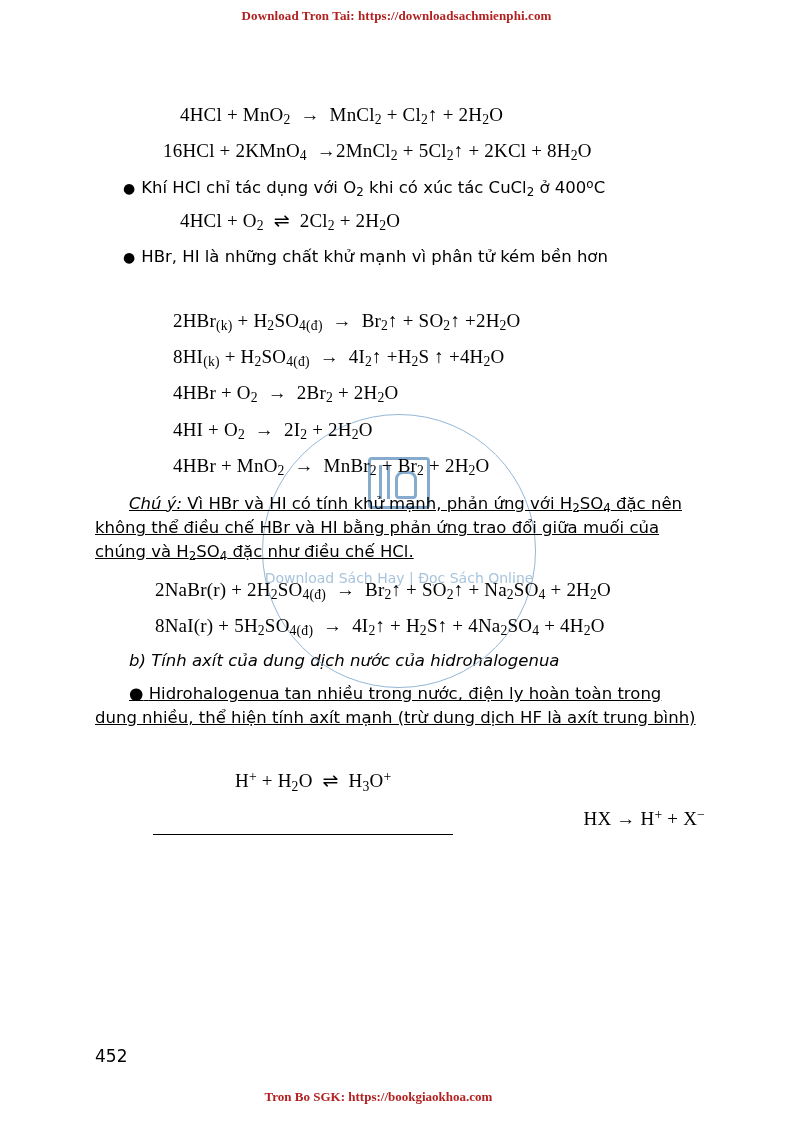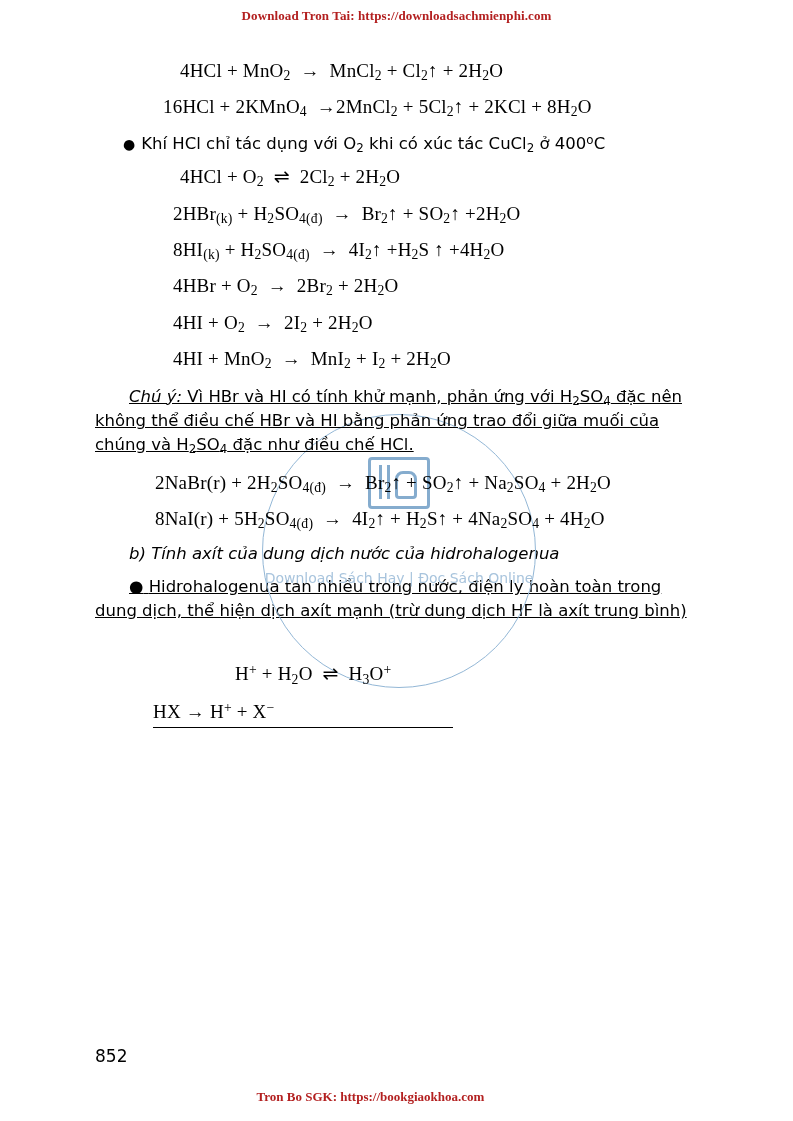--- a/index.html
+++ b/index.html
@@ -28,21 +28,21 @@
     text-align: center;
     font-family: "Liberation Serif", serif;
     font-weight: bold;
     font-size: 13px;
     color: #b32020;
     letter-spacing: 0.1px;
   }
   .footer-link {
     position: absolute;
     bottom: 16px;
-    left: 4px;
+    left: 12px;
     width: 733px;
     text-align: center;
     font-family: "Liberation Serif", serif;
     font-weight: bold;
     font-size: 13px;
     color: #b32020;
   }
   .content {
     position: absolute;
     top: 60px;
@@ -154,28 +154,28 @@
     position: absolute;
     left: -20px;
     top: 155px;
     width: 312px;
     text-align: center;
     font-family: "DejaVu Sans", sans-serif;
     font-size: 14px;
     color: #a8c4dd;
   }
   .note-block { position: relative; z-index: 10; }
-  .eqblock { position: relative; z-index: 10; }
+  .eqblock { position: relative; z-index: 10; margin-top: 44px; }
   .hrule {
     border: none;
     border-top: 1.6px solid #000;
     margin: 4px 0 10px 0;
     width: 300px;
   }
-  .hx-group { padding-left: 58px; }
+  .hx-group { padding-left: 58px; text-align: right; }
 </style>
 </head>
 <body>
 
 <div class="page">
 
   <div class="header-link">Download Tron Tai: https://downloadsachmienphi.com</div>
 
   <div class="watermark">
     <div class="wm-logo"></div>
@@ -188,49 +188,52 @@
       <p class="eq indent1">4HCl + MnO<sub>2</sub> &nbsp;→&nbsp; MnCl<sub>2</sub> + Cl<sub>2</sub>↑ + 2H<sub>2</sub>O</p>
       <p class="eq indent3">16HCl + 2KMnO<sub>4</sub> &nbsp;→2MnCl<sub>2</sub> + 5Cl<sub>2</sub>↑ + 2KCl + 8H<sub>2</sub>O</p>
     </div>
 
     <p class="bullet-line">
       <span class="dot">●</span><span>Khí HCl chỉ tác dụng với O<sub>2</sub> khi có xúc tác CuCl<sub>2</sub> ở 400<sup>o</sup>C</span>
     </p>
 
     <p class="eq indent1">4HCl + O<sub>2</sub> &nbsp;⇌&nbsp; 2Cl<sub>2</sub> + 2H<sub>2</sub>O</p>
 
+    <p class="bullet-line">
+      <span class="dot">●</span><span>HBr, HI là những chất khử mạnh vì phân tử kém bền hơn</span>
+    </p>
 
     <div class="eqblock">
       <p class="eq indent2">2HBr<sub>(k)</sub> + H<sub>2</sub>SO<sub>4(đ)</sub> &nbsp;→&nbsp; Br<sub>2</sub>↑ + SO<sub>2</sub>↑ +2H<sub>2</sub>O</p>
       <p class="eq indent2">8HI<sub>(k)</sub> + H<sub>2</sub>SO<sub>4(đ)</sub> &nbsp;→&nbsp; 4I<sub>2</sub>↑ +H<sub>2</sub>S ↑ +4H<sub>2</sub>O</p>
       <p class="eq indent2">4HBr + O<sub>2</sub> &nbsp;→&nbsp; 2Br<sub>2</sub> + 2H<sub>2</sub>O</p>
       <p class="eq indent2">4HI + O<sub>2</sub> &nbsp;→&nbsp; 2I<sub>2</sub> + 2H<sub>2</sub>O</p>
-      <p class="eq indent2">4HI + MnO<sub>2</sub> &nbsp;→&nbsp; MnI<sub>2</sub> + I<sub>2</sub> + 2H<sub>2</sub>O</p>
+      <p class="eq indent2">4HBr + MnO<sub>2</sub> &nbsp;→&nbsp; MnBr<sub>2</sub> + Br<sub>2</sub> + 2H<sub>2</sub>O</p>
     </div>
 
     <p class="para first-indent note-block"><span class="italic">Chú ý:</span> Vì HBr và HI có tính khử mạnh, phản ứng với H<sub>2</sub>SO<sub>4</sub> đặc nên không thể điều chế HBr và HI bằng phản ứng trao đổi giữa muối của chúng và H<sub>2</sub>SO<sub>4</sub> đặc như điều chế HCl.</p>
 
     <div class="eqblock" style="margin-top:14px;">
       <p class="eq indent4">2NaBr(r) + 2H<sub>2</sub>SO<sub>4(đ)</sub> &nbsp;→&nbsp; Br<sub>2</sub>↑ + SO<sub>2</sub>↑ + Na<sub>2</sub>SO<sub>4</sub> + 2H<sub>2</sub>O</p>
       <p class="eq indent4">8NaI(r) + 5H<sub>2</sub>SO<sub>4(đ)</sub> &nbsp;→&nbsp; 4I<sub>2</sub>↑ + H<sub>2</sub>S↑ + 4Na<sub>2</sub>SO<sub>4</sub> + 4H<sub>2</sub>O</p>
     </div>
 
     <p class="italic-head" style="margin-top:3px;">b) Tính axít của dung dịch nước của hidrohalogenua</p>
 
     <p class="para first-indent">
-      <span class="dot">●</span> <span>Hidrohalogenua tan nhiều trong nước, điện ly hoàn toàn trong dung dịch, thể hiện dịch axít mạnh (trừ dung dịch HF là axít trung bình)</span>
+      <span class="dot">●</span> <span>Hidrohalogenua tan nhiều trong nước, điện ly hoàn toàn trong dung nhiều, thể hiện tính axít mạnh (trừ dung dịch HF là axít trung bình)</span>
     </p>
 
     <div class="eqblock" style="margin-top:40px;">
       <p class="eq" style="padding-left:140px;">H<sup>+</sup> + H<sub>2</sub>O &nbsp;⇌&nbsp; H<sub>3</sub>O<sup>+</sup></p>
       <div class="hx-group">
         <p class="eq" style="margin-bottom:2px;">HX → H<sup>+</sup> + X<sup>−</sup></p>
         <hr class="hrule">
       </div>
     </div>
 
   </div>
 
-  <div class="page-number">852</div>
+  <div class="page-number">452</div>
 
   <div class="footer-link">Tron Bo SGK: https://bookgiaokhoa.com</div>
 
 </div>
 
 </body></html>

